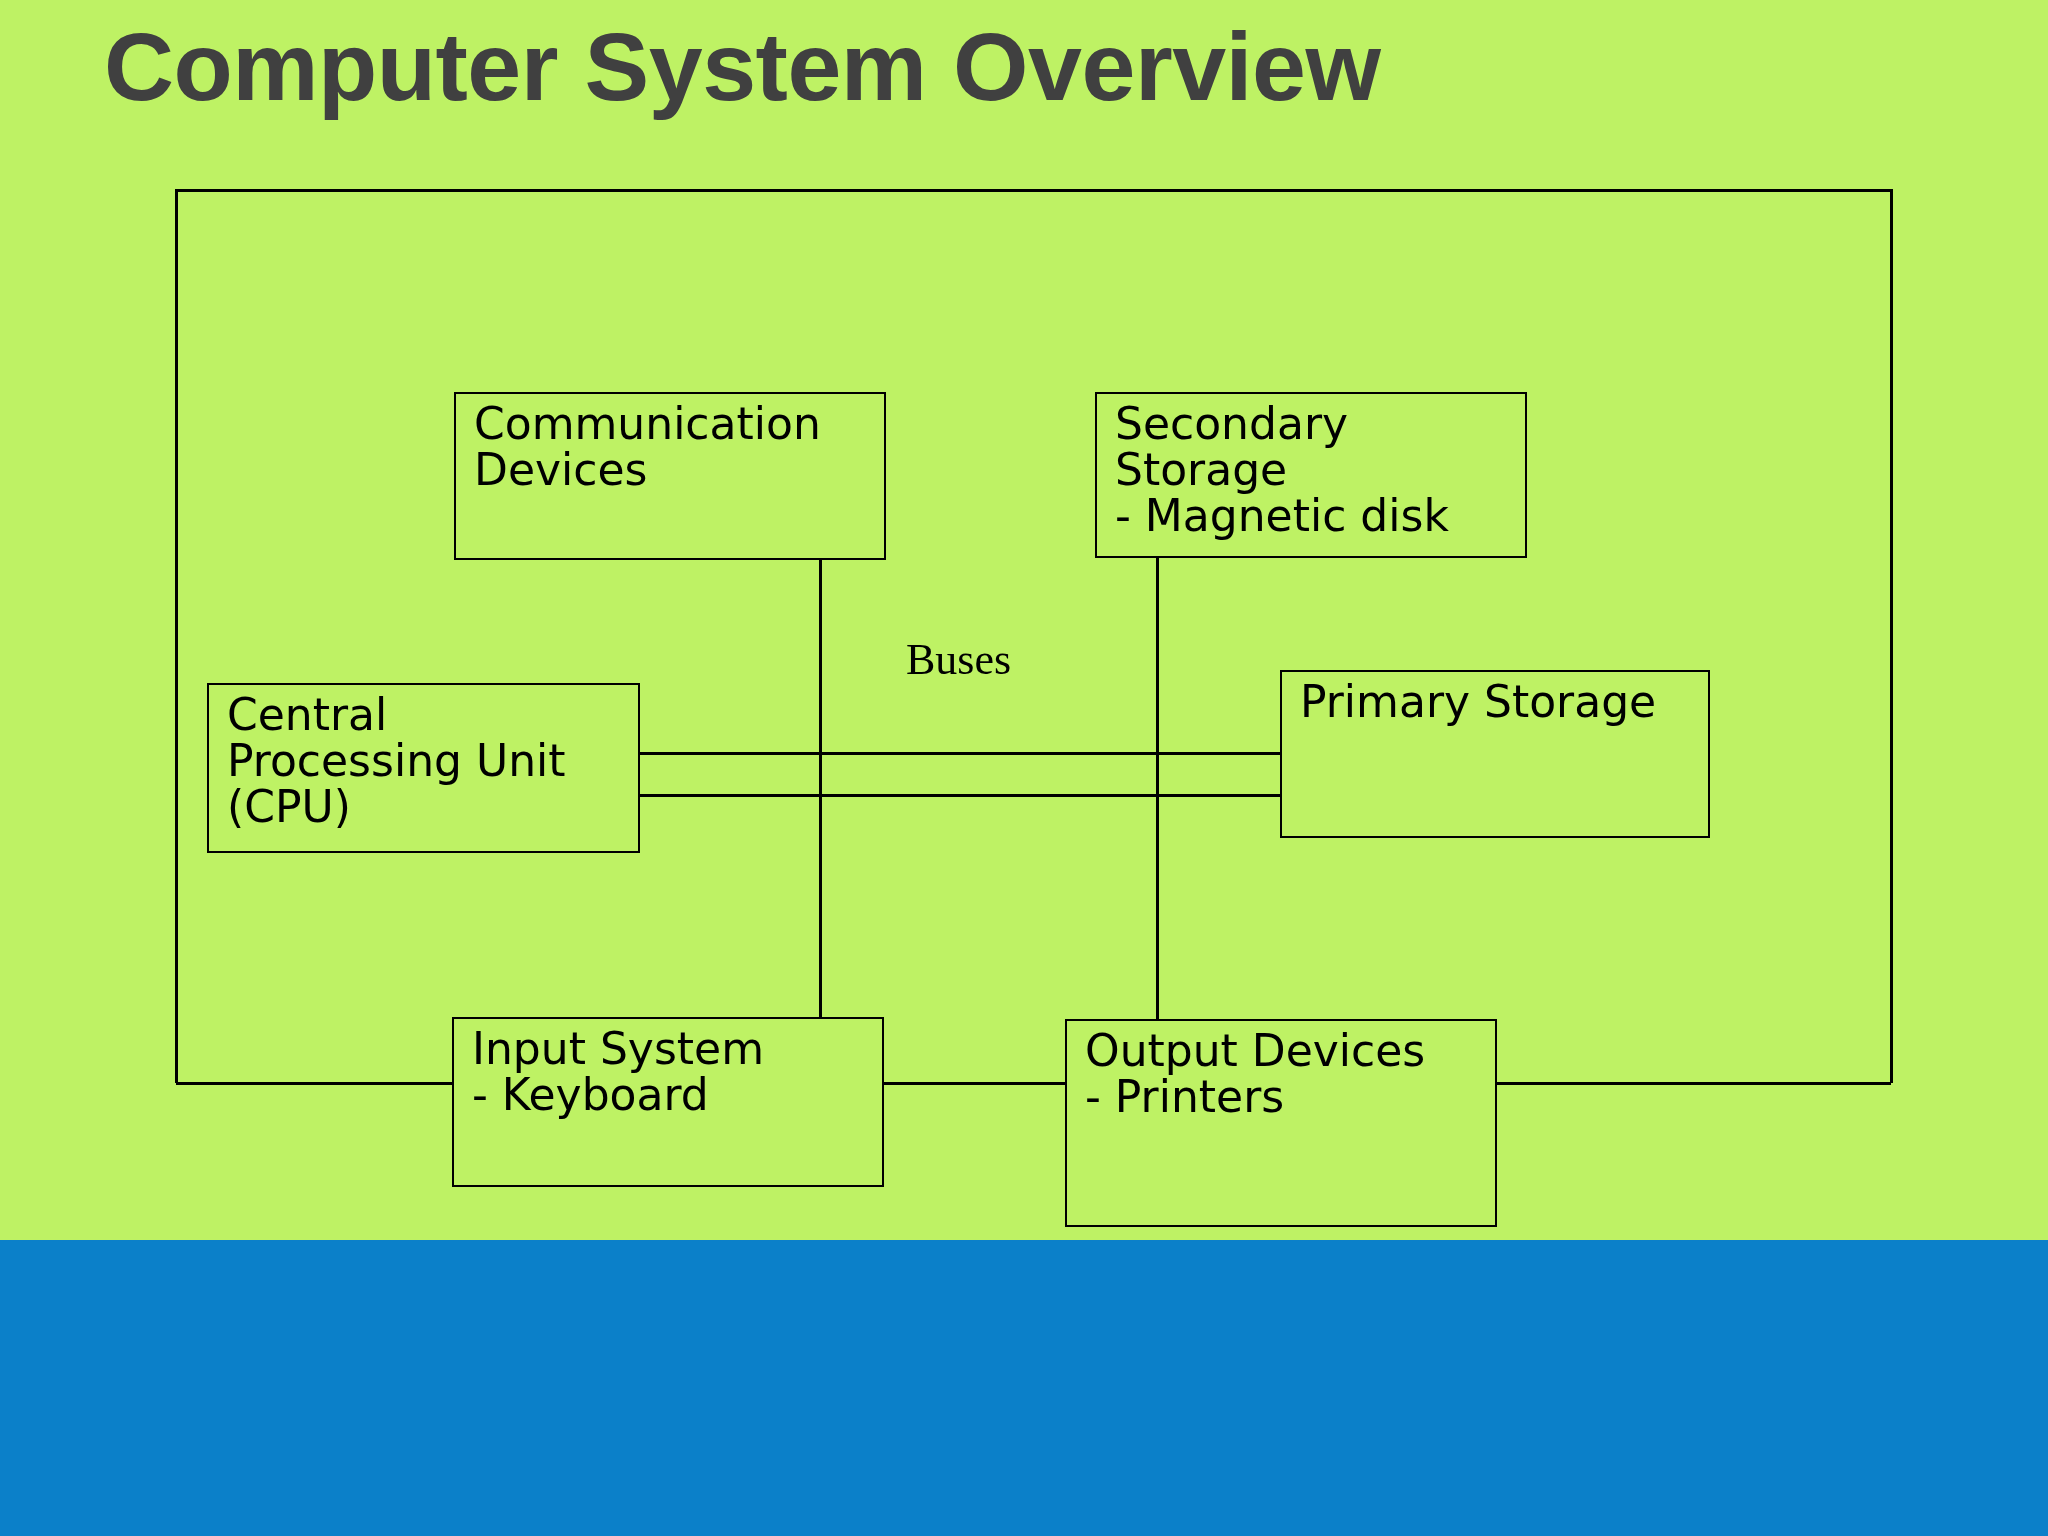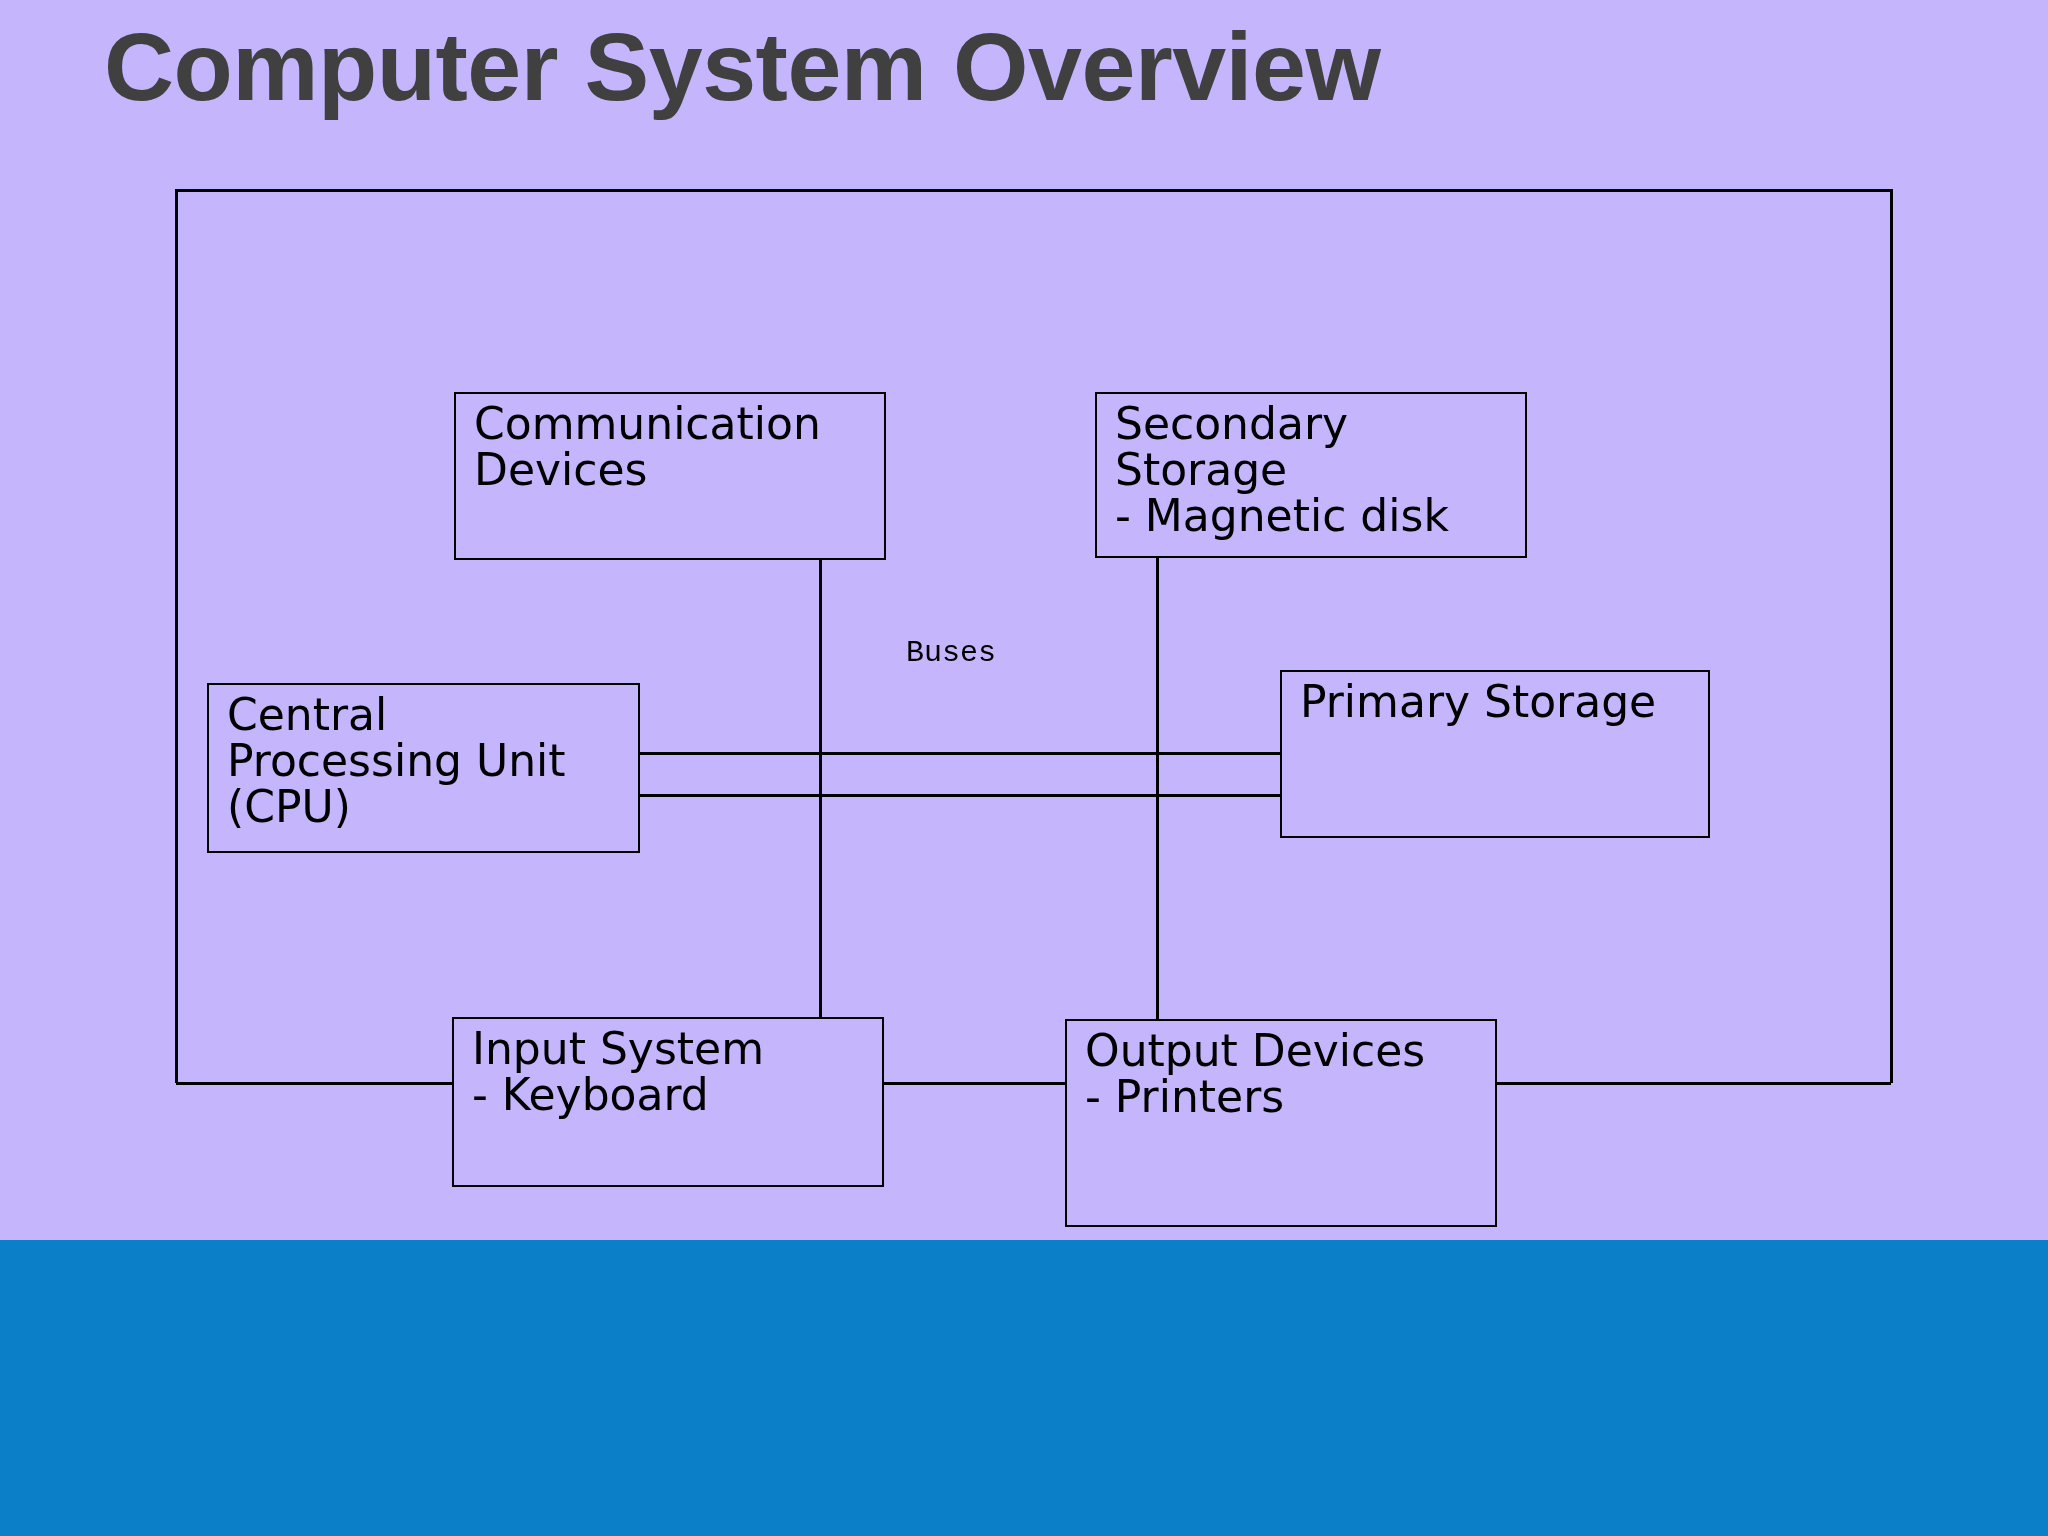--- a/index.html
+++ b/index.html
@@ -4,21 +4,21 @@
 <style>
   html, body {
     margin: 0;
     padding: 0;
     background: #ffffff;
   }
   #slide {
     position: relative;
     width: 2048px;
     height: 1536px;
-    background: #c4b5fd;
+    background: #bef264;
     overflow: hidden;
     font-family: "DejaVu Sans", sans-serif;
   }
 
   
   #title {
     position: absolute;
     left: 104px;
     top: 14px;
     width: 1700px;
@@ -69,22 +69,22 @@
   #box-secondary  { left: 1095px; top: 392px;  width: 432px;  height: 166px; }
   #box-cpu        { left: 207px;  top: 683px;  width: 433px;  height: 170px; }
   #box-primary    { left: 1280px; top: 670px;  width: 430px;  height: 168px; padding-left: 27px; }
   #box-input      { left: 452px;  top: 1017px; width: 432px;  height: 170px; }
   #box-output     { left: 1065px; top: 1019px; width: 432px;  height: 208px; }
 
   #buses-label {
     position: absolute;
     left: 906px;
     top: 638px;
-    font-family: Liberation Mono, monospace;
-    font-size: 30px;
+    font-family: Liberation Serif, serif;
+    font-size: 44px;
     line-height: 1;
     color: #000000;
   }
 
   
   #footer {
     position: absolute;
     left: 0;
     top: 1240px;
     width: 2048px;

